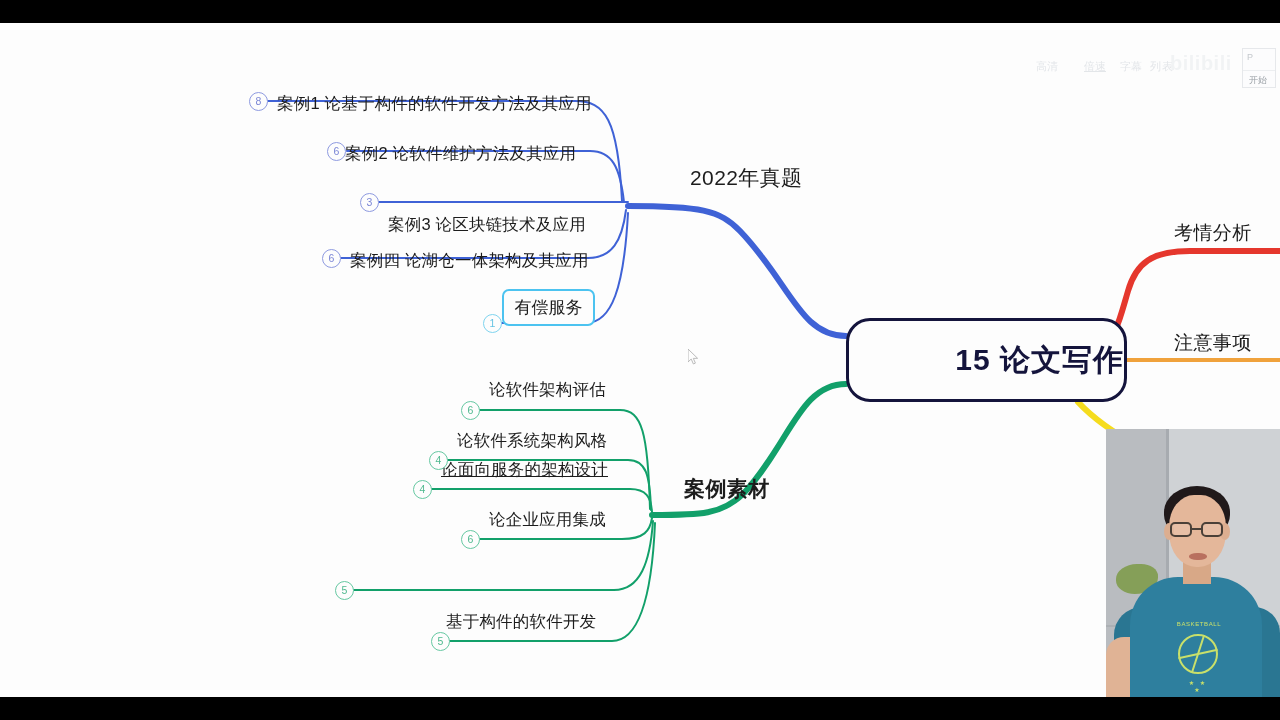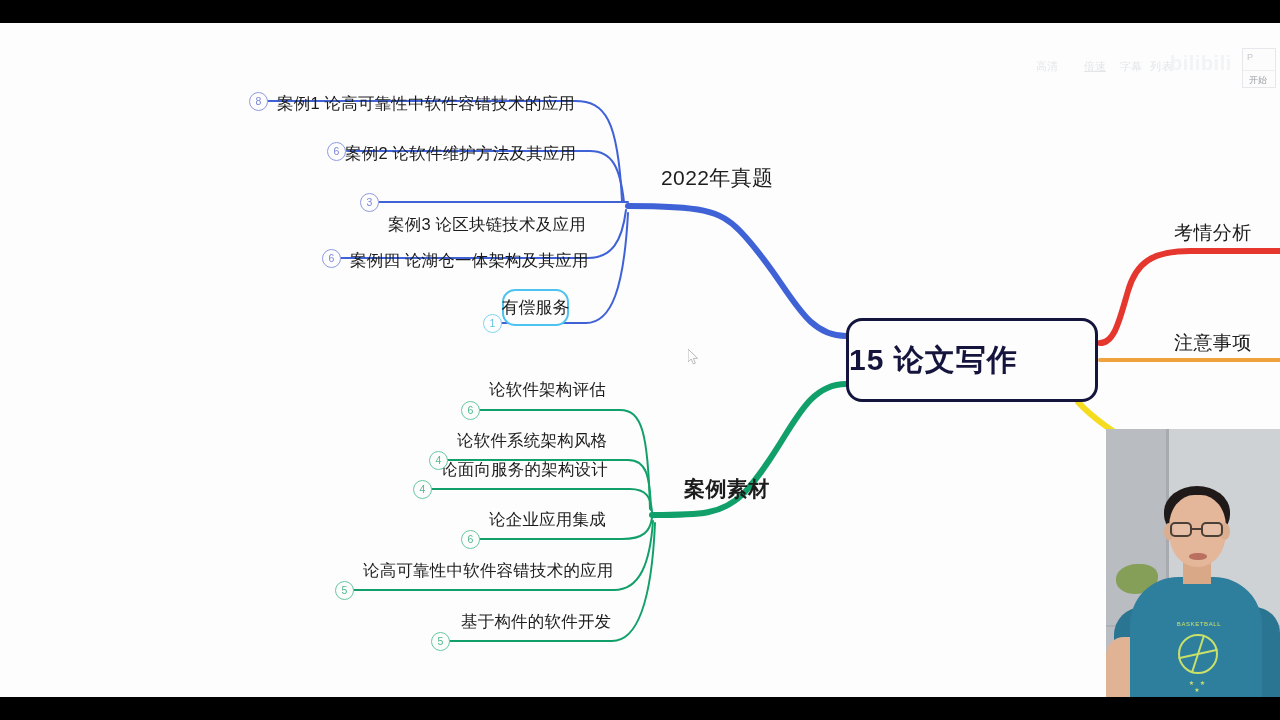--- a/index.html
+++ b/index.html
@@ -74,29 +74,29 @@
     font-size: 19px;
     letter-spacing: .4px;
   }
 
   
   #root-node {
     position: absolute;
     z-index: 5;
     left: 846px;
     top: 295px;
-    width: 252px;
+    width: 281px;
     height: 84px;
     box-sizing: border-box;
     border: 3px solid #14143c;
-    border-radius: 16px;
+    border-radius: 24px;
     background: #fdfdfd;
     display: flex;
     align-items: center;
-    justify-content: flex-start;
+    justify-content: flex-end;
   }
   #root-node .root-text {
     font-size: 30px;
     font-weight: bold;
     color: #14143c;
     letter-spacing: 1px;
     white-space: nowrap;
     font-family: "Liberation Sans", "DejaVu Sans", sans-serif;
   }
 
@@ -375,55 +375,54 @@
 
         <path d="M 1100 320 C 1115 320 1120 295 1128 268 C 1136 240 1152 228 1190 228 L 1280 228" stroke="#e5372d" stroke-width="6"></path>
 
         <path d="M 1100 337 L 1280 337" stroke="#f0a23c" stroke-width="4"></path>
 
         <path d="M 1078 379 C 1090 392 1110 408 1140 424 L 1180 446" stroke="#f5dc1e" stroke-width="6"></path>
       </g>
     </svg>
 
     <div class="badge blue" style="left:249px; top:69px;">8</div>
-    <div class="label leaf" style="left:277px; top:72px;">案例1 论高可靠性中软件容错技术的应用</div>
+    <div class="label leaf" style="left:277px; top:72px;">案例1 论基于构件的软件开发方法及其应用</div>
 
     <div class="badge blue" style="left:327px; top:119px;">6</div>
     <div class="label leaf" style="left:345px; top:122px;">案例2 论软件维护方法及其应用</div>
 
     <div class="badge blue" style="left:360px; top:170px;">3</div>
     <div class="label leaf" style="left:388px; top:173px;margin-top:20px;">案例3 论区块链技术及应用</div>
 
     <div class="badge blue" style="left:322px; top:226px;">6</div>
     <div class="label leaf" style="left:350px; top:229px;">案例四 论湖仓一体架构及其应用</div>
 
     <div class="badge cyan" style="left:483px; top:291px;">1</div>
-    <div class="boxed-leaf" style="left:502px; top:266px; width:67px; height:37px;border-radius:13px;">
+    <div class="boxed-leaf" style="left:502px; top:266px; width:93px; height:37px;">
       <span>有偿服务</span>
     </div>
 
-    <div class="label branch" style="left:661px; top:144px;">2022年真题</div>
+    <div class="label branch" style="left:690px; top:144px;">2022年真题</div>
 
     <div class="badge green" style="left:461px; top:378px;">6</div>
     <div class="label leaf" style="left:489px; top:358px;">论软件架构评估</div>
 
     <div class="badge green" style="left:429px; top:428px;">4</div>
     <div class="label leaf" style="left:457px; top:409px;text-align:center;">论软件系统架构风格</div>
 
     <div class="badge green" style="left:413px; top:457px;">4</div>
-    <div class="label leaf" style="left:441px; top:438px;">论面向服务的架构设计</div>
+    <div class="label leaf" style="left:441px; top:438px;text-decoration:underline;">论面向服务的架构设计</div>
 
     <div class="badge green" style="left:461px; top:507px;">6</div>
     <div class="label leaf" style="left:489px; top:488px;">论企业应用集成</div>
 
     <div class="badge green" style="left:335px; top:558px;">5</div>
-    <div class="label leaf" style="left:363px; top:539px;">论高可靠性中软件容错技术的应用</div>
 
     <div class="badge green" style="left:431px; top:609px;">5</div>
-    <div class="label leaf" style="left:461px; top:590px;">基于构件的软件开发</div>
+    <div class="label leaf" style="left:446px; top:590px;">基于构件的软件开发</div>
 
     <div class="label branch" style="left:684px; top:455px;font-weight:bold;">案例素材</div>
 
     <div class="label side" style="left:1174px; top:200px;">考情分析</div>
     <div class="label side" style="left:1174px; top:300px;margin-top:10px;">注意事项</div>
 
     <div id="root-node">
       <span class="root-text">15 论文写作</span>
     </div>
 

